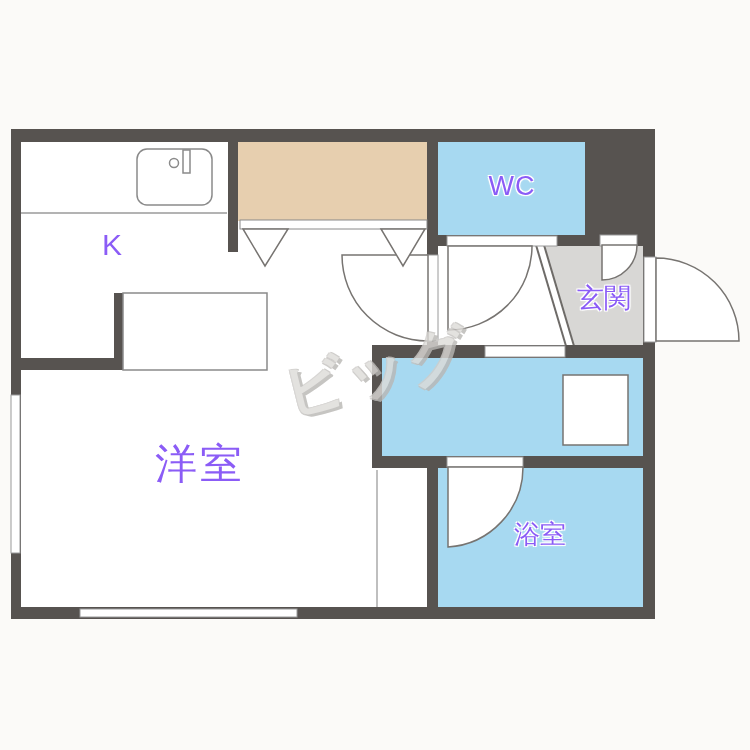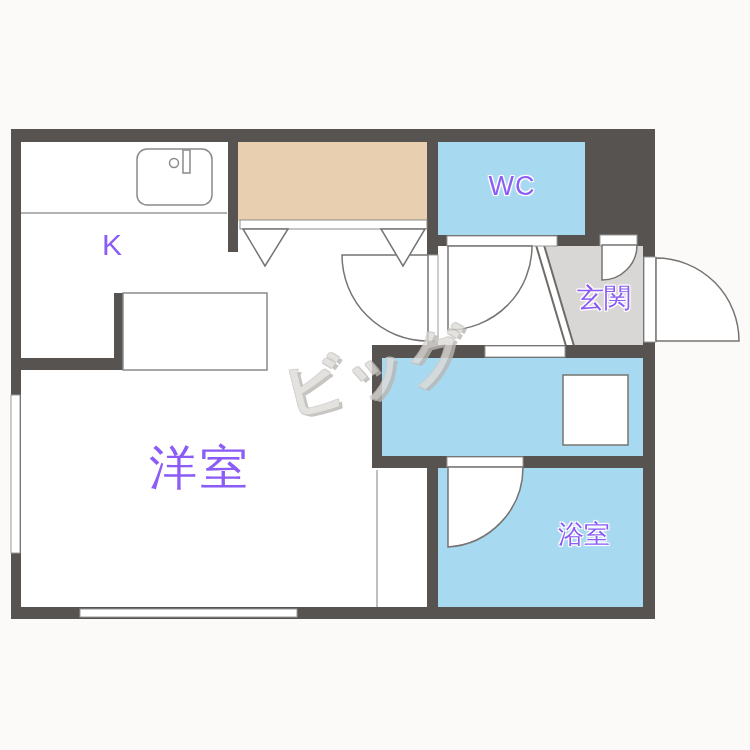--- a/index.html
+++ b/index.html
@@ -4,23 +4,23 @@
 <style>
   html,body{margin:0;padding:0;background:#fbfaf8;}
   .stage{position:relative;width:750px;height:750px;background:#fbfaf8;overflow:hidden;
          font-family:"Liberation Sans","DejaVu Sans",sans-serif;}
   .plan-svg{position:absolute;left:0;top:0;}
   .room-label{position:absolute;transform:translateX(-50%);color:#8b5cf6;white-space:nowrap;
     text-shadow:0 0 2px #fff,0 0 3px #fff,1px 1px 0 #fff,-1px -1px 0 #fff,1px -1px 0 #fff,-1px 1px 0 #fff;}
   .lbl-k{left:112px;top:228px;font-size:30px;text-shadow:none;}
   .lbl-wc{left:512px;top:171px;font-size:27px;letter-spacing:1px;}
   .lbl-genkan{left:604px;top:280px;font-size:27px;text-align:center;}
-  .lbl-yoshitsu{left:200px;top:436px;font-size:48px;letter-spacing:3px;text-shadow:none;}
+  .lbl-yoshitsu{left:200px;top:436px;font-size:42px;letter-spacing:3px;text-shadow:none;}
   .lbl-size{left:199px;top:483px;font-size:37px;text-shadow:none;}
-  .lbl-bath{left:540px;top:517px;font-size:26px;margin-left:44px;}
+  .lbl-bath{left:540px;top:517px;font-size:26px;}
   .watermark{position:absolute;left:282px;top:330px;width:200px;font-size:60px;font-weight:bold;
     color:#dddbd8;opacity:.8;transform:rotate(-14deg);letter-spacing:2px;
     text-shadow:3px 3px 0 #b9b7b4,-1px -1px 0 #cfcdca,1px -1px 0 #c4c2bf,-1px 1px 0 #c4c2bf;}
 </style>
 </head>
 <body>
 
 <div class="stage">
 
   <svg class="plan-svg" width="750" height="750" viewBox="0 0 750 750">

